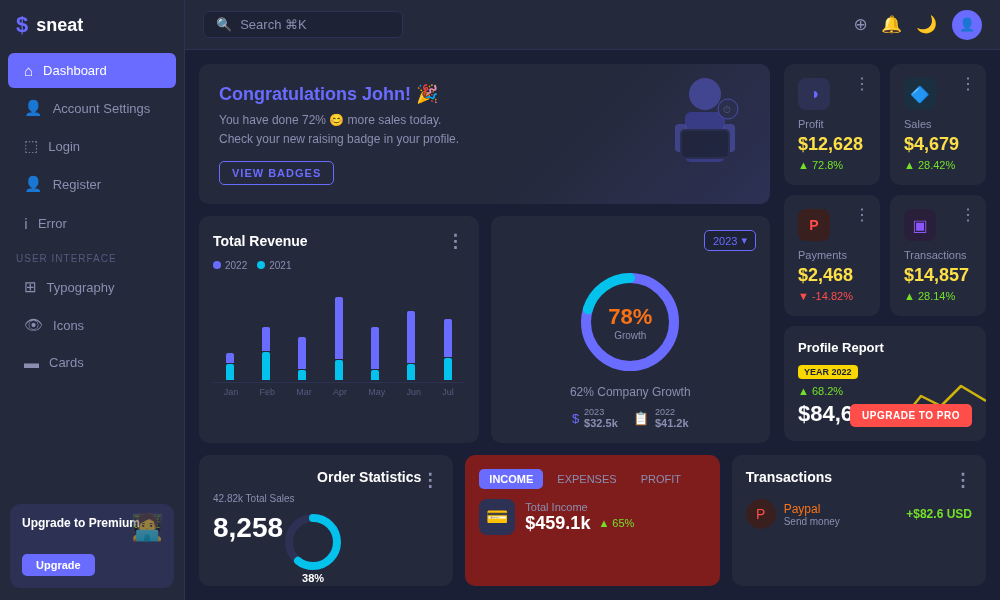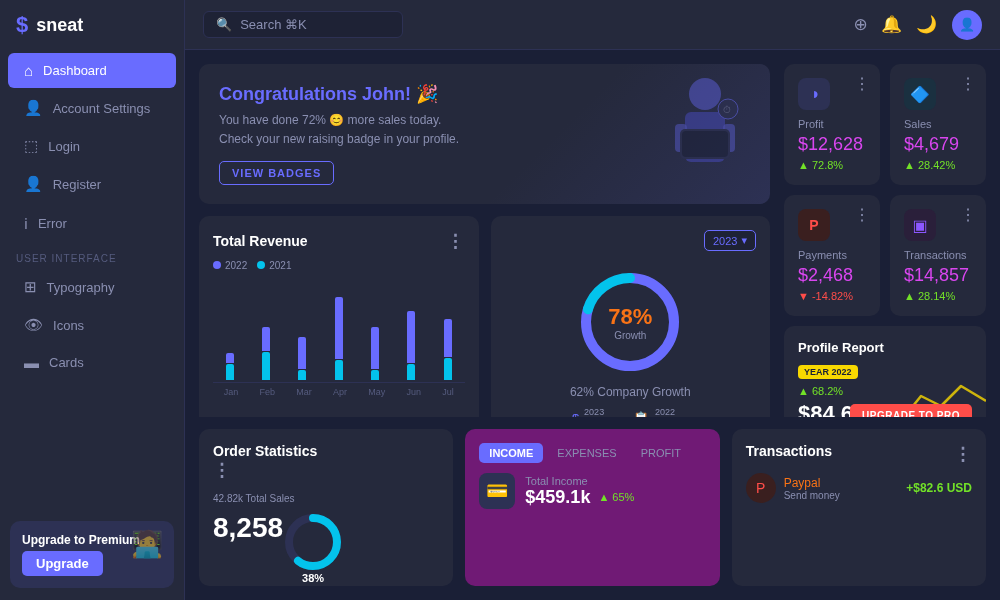--- a/index.html
+++ b/index.html
@@ -18,21 +18,21 @@
     }
     .sidebar-nav-item.active { background: #696cff; color: #fff; }
     .sidebar-section-label { font-size: 10px; color: #555b7e; padding: 10px 16px 4px; text-transform: uppercase; letter-spacing: 1px; }
     .sidebar-icon { font-size: 15px; }
 
     .upgrade-box {
       position: absolute; bottom: 12px; left: 10px; right: 10px; background: #2d3154; border-radius: 10px; padding: 12px; text-align: left;
     }
     .upgrade-box-title { font-size: 12px; font-weight: 600; color: #fff; margin-bottom: 4px; }
     .upgrade-btn {
-      background: #696cff; color: #fff; border: none; border-radius: 5px; padding: 5px 14px; font-size: 13px; cursor: pointer; font-weight: 600;
+      background: #696cff; color: #fff; border: none; border-radius: 5px; padding: 5px 14px; font-size: 11px; cursor: pointer; font-weight: 600; margin-top: 20px;
     }
     .upgrade-deco { position: absolute; right: 10px; top: 8px; font-size: 26px; opacity: 0.5; }
 
     
     .header {
       display: flex; align-items: center; justify-content: space-between; padding: 8px 18px; background: #25293c; border-bottom: 1px solid #2d3154; height: 50px;
     }
     .search-bar {
       display: flex; align-items: center; gap: 8px; background: #1e2235; border: 1px solid #2d3154; border-radius: 6px; padding: 5px 12px; color: #8a8fb1; font-size: 13px; width: 200px;
     }
@@ -48,21 +48,21 @@
     .welcome-sub { font-size: 12px; color: #8a8fb1; line-height: 1.6; }
     .view-badges-btn {
       margin-top: 12px; background: transparent; border: 1px solid #696cff; color: #696cff; border-radius: 5px; padding: 5px 12px; font-size: 11px; cursor: pointer; letter-spacing: 1px; font-weight: 600; width: fit-content;
     }
     .welcome-illustration { position: absolute; right: 20px; top: 10px; font-size: 70px; opacity: 0.5; }
 
     .stat-card {
       background: #25293c; border-radius: 10px; padding: 14px; position: relative;
     }
     .stat-card-label { font-size: 11px; color: #8a8fb1; margin-bottom: 4px; }
-    .stat-card-value { font-size: 18px; font-weight: 400; color: #d946ef; margin-bottom: 4px; }
+    .stat-card-value { font-size: 18px; font-weight: 700; color: #fde047; margin-bottom: 4px; }
     .stat-card-change { font-size: 11px; }
     .stat-card-change.up { color: #72e128; }
     .stat-card-change.down { color: #ff4d49; }
     .stat-card-dots { position: absolute; top: 10px; right: 10px; color: #8a8fb1; font-size: 16px; cursor: pointer; }
 
     .stat-icon-profit { color: #696cff; background: #2d3154; width: 32px; height: 32px; border-radius: 8px; display: flex; align-items: center; justify-content: center; font-size: 16px; margin-bottom: 8px; }
     .stat-icon-sales { color: #03c3ec; background: #1a3040; width: 32px; height: 32px; border-radius: 8px; display: flex; align-items: center; justify-content: center; font-size: 16px; margin-bottom: 8px; }
     .stat-icon-payments { color: #ff4d49; background: #3a1f1f; width: 32px; height: 32px; border-radius: 8px; display: flex; align-items: center; justify-content: center; font-size: 16px; margin-bottom: 8px; }
     .stat-icon-trans { color: #8c57ff; background: #2a1f3a; width: 32px; height: 32px; border-radius: 8px; display: flex; align-items: center; justify-content: center; font-size: 16px; margin-bottom: 8px; }
     .profile-report-title { font-size: 13px; font-weight: 700; color: #fff; margin-bottom: 6px; }
@@ -87,26 +87,26 @@
     .donut-wrapper { position: relative; width: 110px; height: 110px; margin: 0 auto 8px; }
     .donut-center { position: absolute; top: 50%; left: 50%; transform: translate(-50%,-50%); text-align: center; }
     .donut-pct { font-size: 22px; font-weight: 700; color: #f97316; }
     .donut-label { font-size: 10px; color: #8a8fb1; }
 
     .growth-sub { font-size: 12px; color: #8a8fb1; margin-bottom: 8px; }
     .growth-stats { display: flex; gap: 16px; font-size: 11px; color: #8a8fb1; }
     .growth-stat-item { display: flex; align-items: center; gap: 5px; }
 
     .order-card { background: #25293c; border-radius: 10px; padding: 14px; }
-    .order-title { font-size: 14px; font-weight: 700; color: #fff; margin-bottom: 12px; display: flex; justify-content: flex-end; flex-direction: column; }
+    .order-title { font-size: 14px; font-weight: 700; color: #fff; margin-bottom: 2px; display: flex; justify-content: flex-end; }
     .order-sub { font-size: 10px; color: #8a8fb1; margin-bottom: 8px; }
     .order-value { font-size: 28px; font-weight: 700; color: #fff; }
     .order-donut-row { display: flex; }
 
-    .income-card { background: #701a75; border-radius: 10px; padding: 14px; }
+    .income-card { background: #7f1d1d; border-radius: 10px; padding: 14px; }
     .income-tabs { display: flex; gap: 4px; margin-bottom: 10px; }
     .income-tab { background: transparent; border: none; color: #8a8fb1; font-size: 11px; padding: 4px 10px; border-radius: 5px; cursor: pointer; }
     .income-tab.active { background: #696cff; color: #fff; font-weight: 600; }
 
     .income-icon-box { background: #2d3154; border-radius: 8px; width: 36px; height: 36px; display: flex; align-items: center; justify-content: center; font-size: 18px; }
     .income-row { display: flex; align-items: center; gap: 10px; margin-bottom: 6px; }
     .income-label { font-size: 11px; color: #8a8fb1; }
     .income-value { font-size: 18px; font-weight: 700; color: #fff; }
     .income-change { font-size: 11px; color: #72e128; }
 

